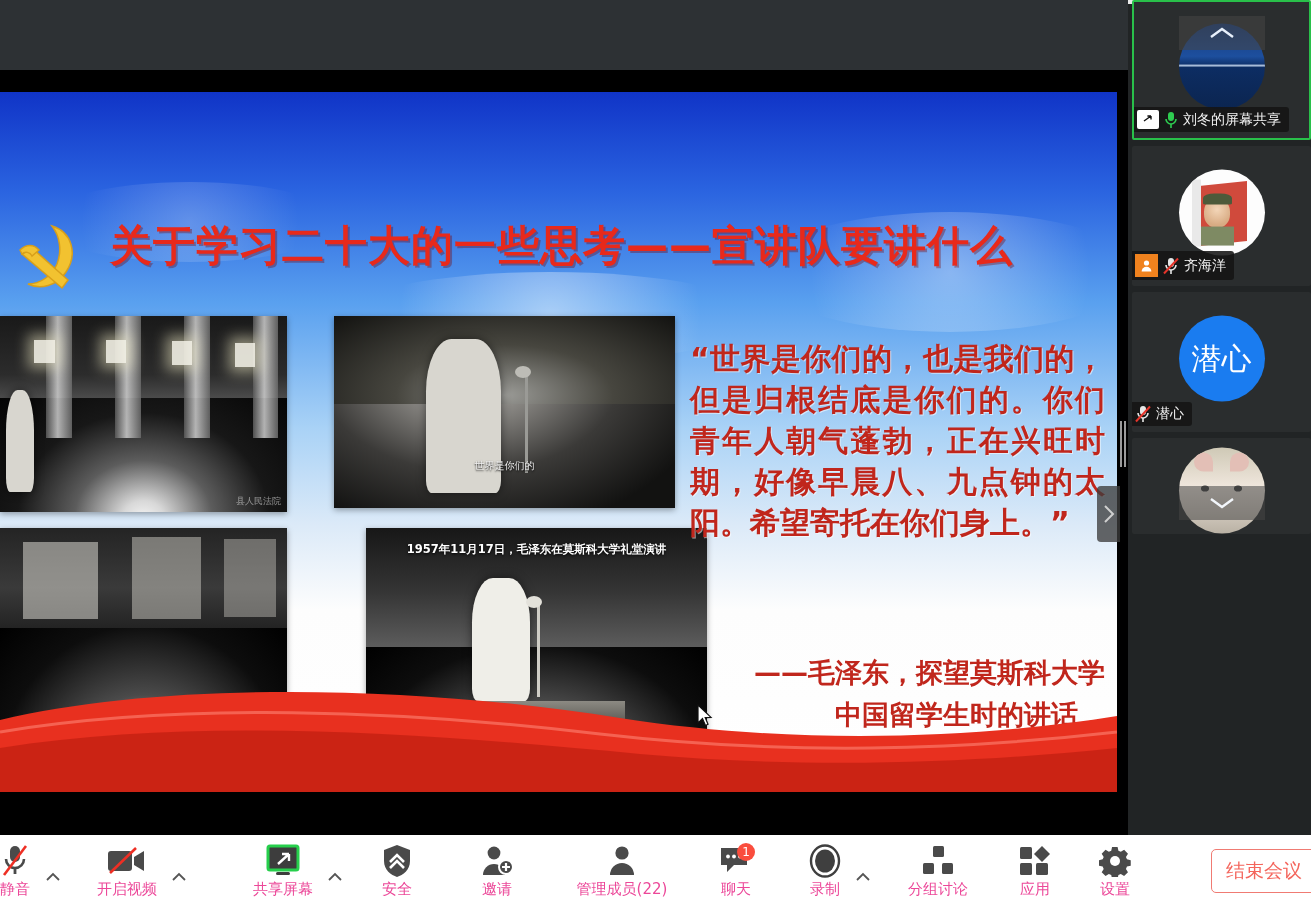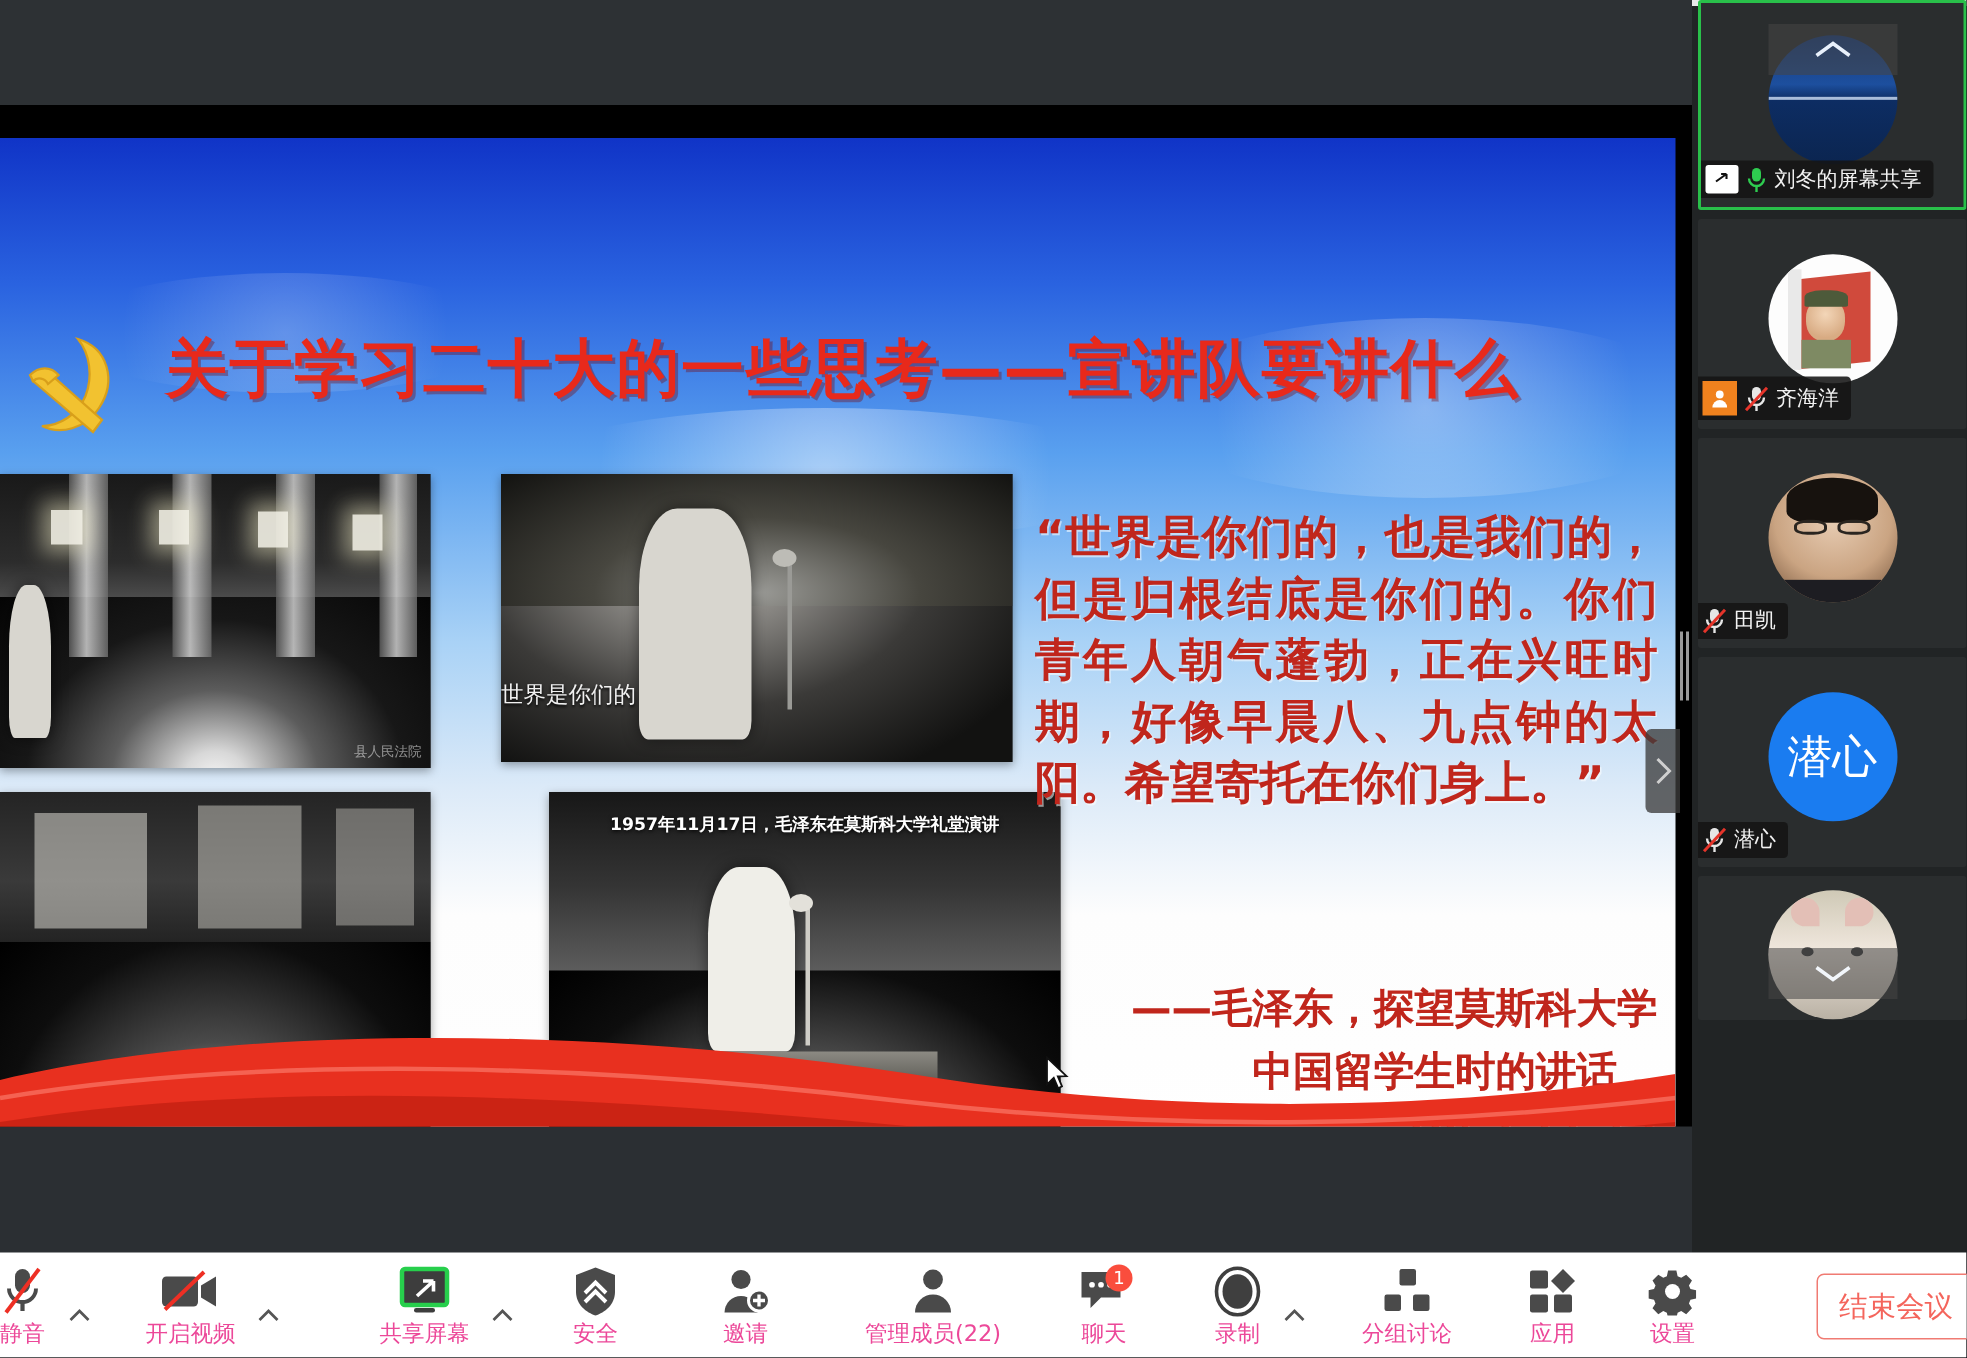--- a/index.html
+++ b/index.html
@@ -16,21 +16,21 @@
     position: absolute; left: 0; top: 0; width: 1128px; height: 70px;
     background: #2d3134;
   }
   .top-hairline {
     position: absolute; left:0; top:0; width:1311px; height:4px;
     background:#e9e9ea;
   }
 
   
   .stage {
-    position: absolute; left: 0; top: 70px; width: 1128px; height: 681px;
+    position: absolute; left: 0; top: 70px; width: 1128px; height: 765px;
     background: #000;
     overflow: hidden;
   }
   .slide {
     position: absolute; left: 0; top: 22px; width: 1117px; height: 700px;
     overflow: hidden;
     background: linear-gradient(180deg,#1034c7 0%, #2a63e0 14%, #59a0ef 30%,
                 #a9d2f6 48%, #dceaf8 62%, #fdfdfd 74%, #ffffff 100%);
   }
   
@@ -50,21 +50,21 @@
     color: #e8291b;
     text-shadow: 2px 2px 0 rgba(120,0,0,.35);
     white-space: nowrap;
   }
 
   
   .photo { position:absolute; overflow:hidden; background:#111;
            box-shadow:0 2px 6px rgba(0,0,0,.35); }
   .photo .cap {
     position:absolute; left:0; right:0; bottom:18%;
-    color:#f1f1f1; font-size:15px;
+    text-align:center; color:#f1f1f1; font-size:10px;
     font-family:"DejaVu Sans",sans-serif; text-shadow:0 1px 2px #000;
   }
   .photo .cap2 {
     position:absolute; left:0; right:0; top:6%;
     text-align:center; color:#fff; font-size:11.5px; font-weight:700;
     font-family:"DejaVu Sans",sans-serif; text-shadow:0 1px 3px #000;
   }
   .photo .wm {
     position:absolute; right:6px; bottom:4px; color:rgba(255,255,255,.5);
     font-size:9px; font-family:"DejaVu Sans",sans-serif;
@@ -369,37 +369,20 @@
         <svg width="16" height="18" viewBox="0 0 16 18">
           <rect x="5" y="1" width="6" height="9" rx="3" fill="#e6e6e6"></rect>
           <path d="M3 8 a5 5 0 0 0 10 0" fill="none" stroke="#e6e6e6" stroke-width="1.6"></path>
           <rect x="7.2" y="13" width="1.6" height="4" fill="#e6e6e6"></rect>
           <path d="M1 16.5 L15 1.5" stroke="#e5342a" stroke-width="2"></path>
         </svg>
         <span class="nm">齐海洋</span>
       </div>
     </div>
 
-    <div class="tile">
-      <div class="avatar av-face">
-        <div style="position:absolute;left:14%;top:4%;width:72%;height:34%;border-radius:48% 48% 26% 26%;background:#17120e;"></div>
-        <div style="position:absolute;left:20%;top:36%;width:26%;height:12%;border:2px solid #2a2520;border-radius:40%;"></div>
-        <div style="position:absolute;left:54%;top:36%;width:26%;height:12%;border:2px solid #2a2520;border-radius:40%;"></div>
-        <div style="position:absolute;left:12%;bottom:0;width:76%;height:18%;background:#1d1d22;"></div>
-      </div>
-      <div class="namebar">
-        <svg width="16" height="18" viewBox="0 0 16 18">
-          <rect x="5" y="1" width="6" height="9" rx="3" fill="#e6e6e6"></rect>
-          <path d="M3 8 a5 5 0 0 0 10 0" fill="none" stroke="#e6e6e6" stroke-width="1.6"></path>
-          <rect x="7.2" y="13" width="1.6" height="4" fill="#e6e6e6"></rect>
-          <path d="M1 16.5 L15 1.5" stroke="#e5342a" stroke-width="2"></path>
-        </svg>
-        <span class="nm">田凯</span>
-      </div>
-    </div>
 
 
     <div class="tile">
       <div class="avatar av-qian">
         <span>潜心</span>
       </div>
       <div class="namebar">
         <svg width="16" height="18" viewBox="0 0 16 18">
           <rect x="5" y="1" width="6" height="9" rx="3" fill="#e6e6e6"></rect>
           <path d="M3 8 a5 5 0 0 0 10 0" fill="none" stroke="#e6e6e6" stroke-width="1.6"></path>

